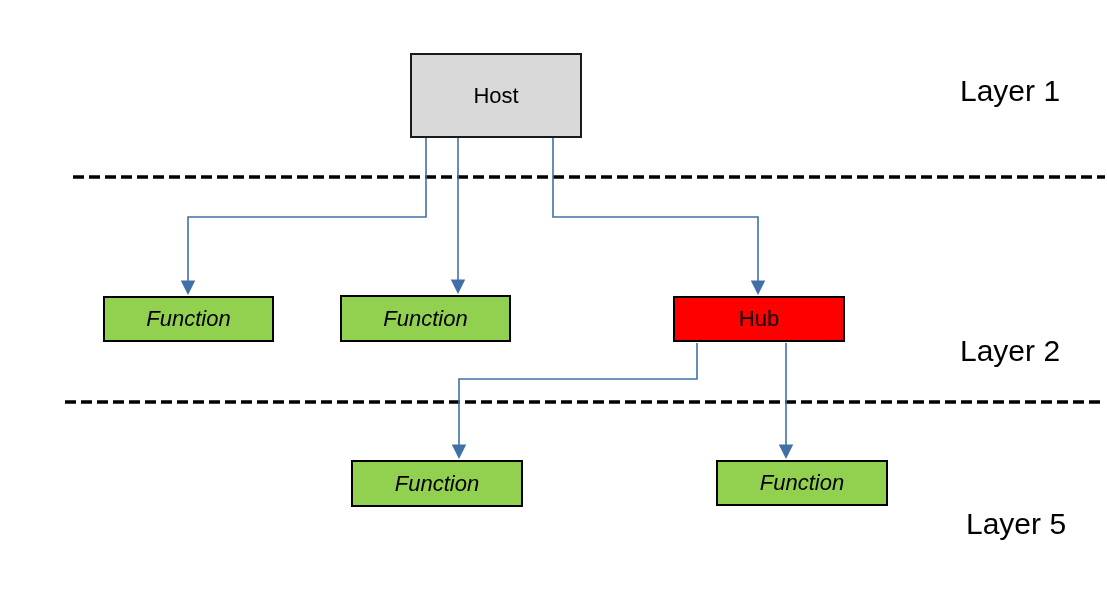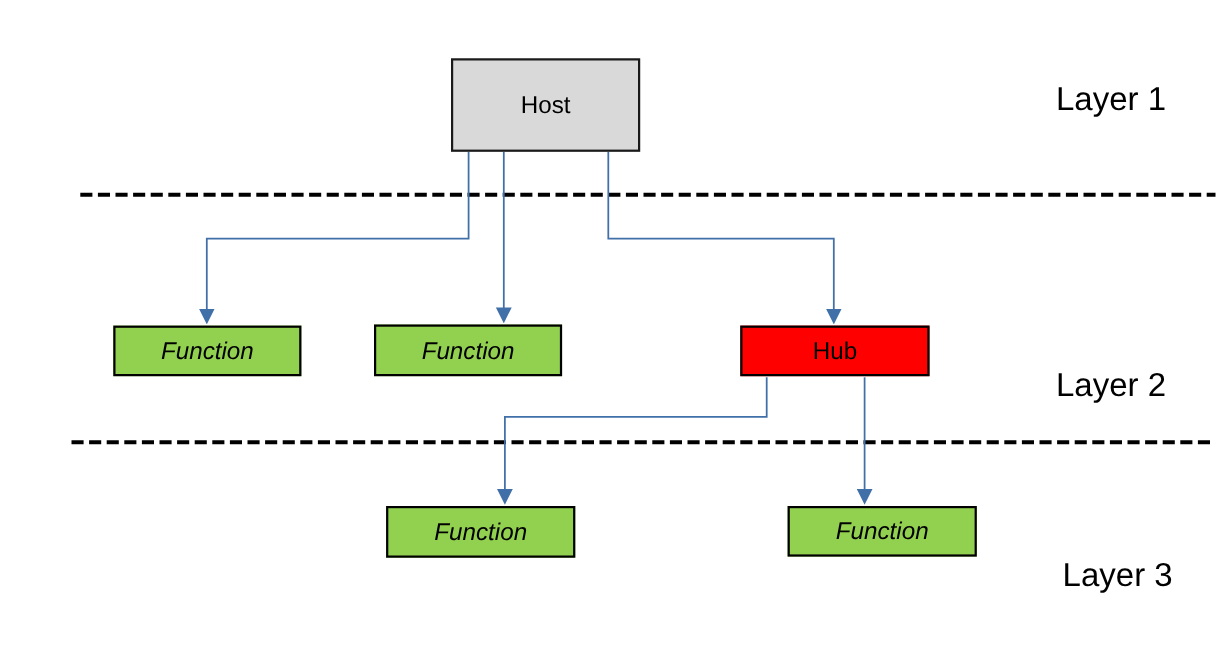--- a/index.html
+++ b/index.html
@@ -102,15 +102,15 @@
   <div class="node func" style="left:351px; top:460px; width:172px; height:47px;">
     <span>Function</span>
   </div>
 
   <div class="node func" style="left:716px; top:460px; width:172px; height:46px;">
     <span>Function</span>
   </div>
 
   <div class="layer-label" style="left:960px; top:74px;">Layer 1</div>
   <div class="layer-label" style="left:960px; top:287px;margin-top:47px;">Layer 2</div>
-  <div class="layer-label" style="left:966px; top:507px;">Layer 3</div>
+  <div class="layer-label" style="left:966px; top:507px;">Layer 5</div>
 
 </div>
 
 </body></html>

